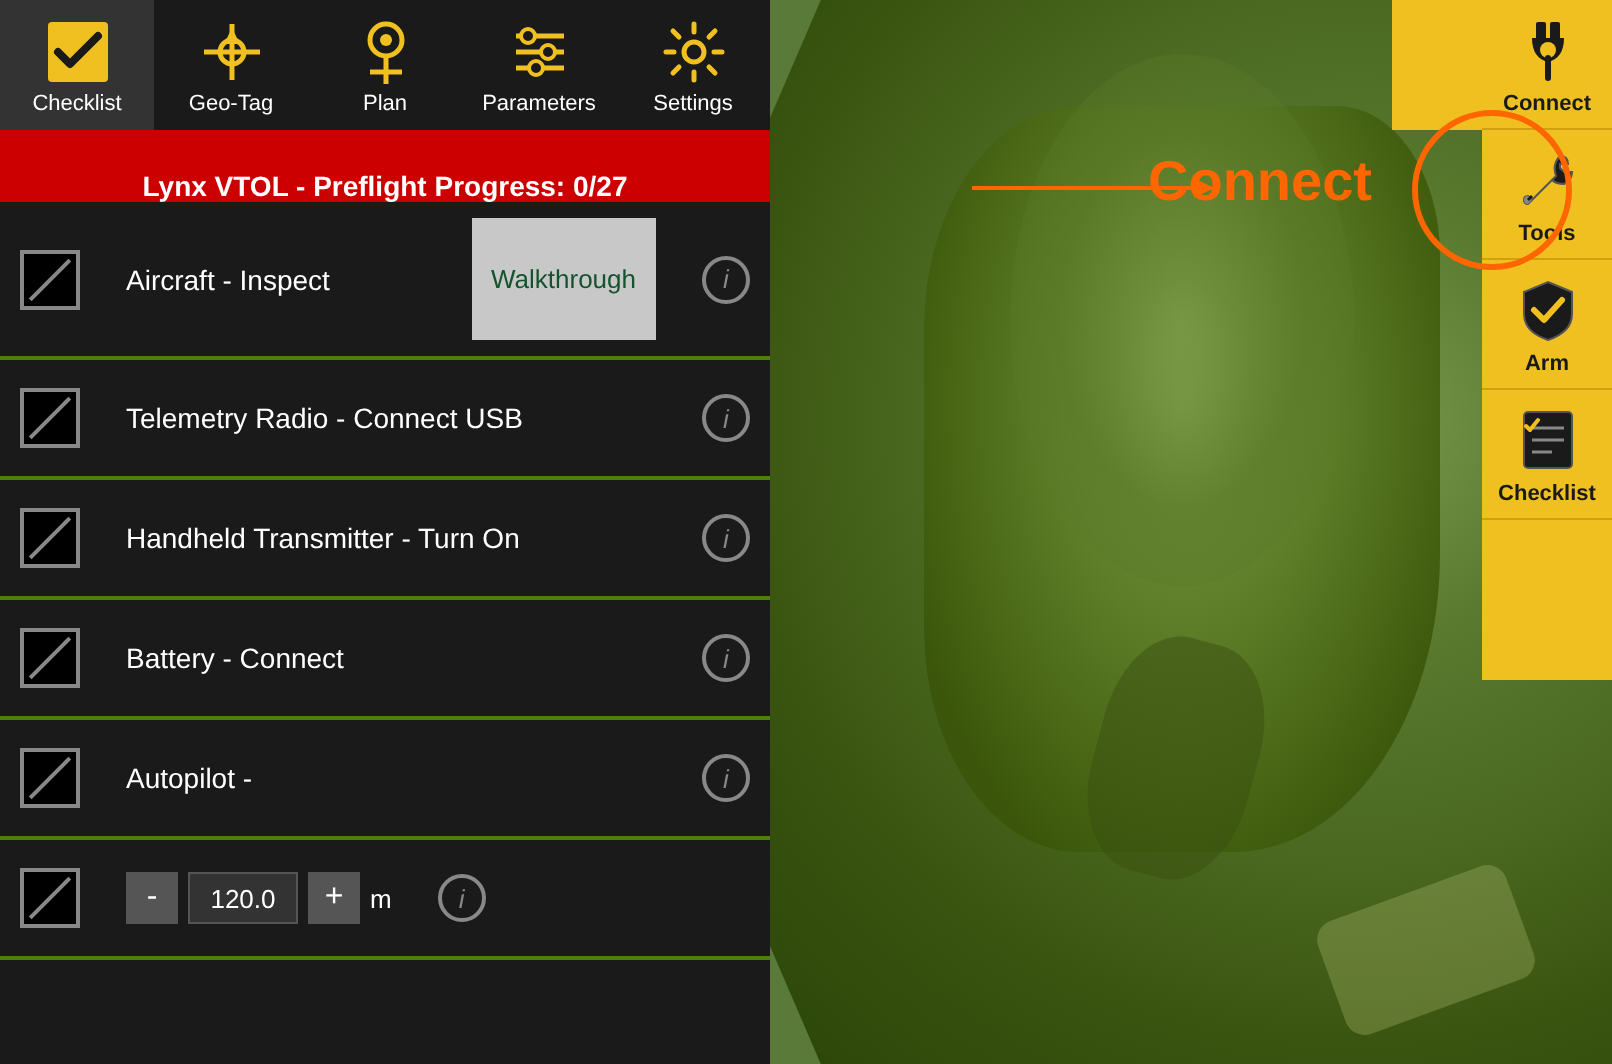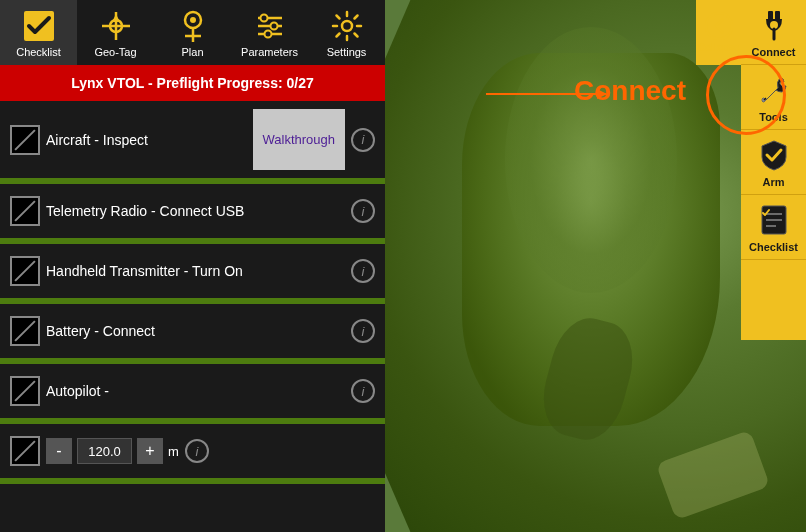--- a/index.html
+++ b/index.html
@@ -75,21 +75,21 @@
 
     
     .progress-bar {
       position: absolute;
       top: 65px;
       left: 0;
       width: 385px;
       height: 36px;
       background: #cc0000;
       display: flex;
-      align-items: center;
+      align-items: flex-end;
       justify-content: center;
       color: white;
       font-size: 14px;
       font-weight: bold;
       z-index: 10;
     }
 
     
     .checklist-panel {
       position: absolute;
@@ -99,23 +99,23 @@
       bottom: 0;
       background: #1a1a1a;
       z-index: 10;
       overflow-y: auto;
     }
 
     .checklist-item {
       display: flex;
       align-items: center;
       min-height: 60px;
-      border-bottom: 6px solid #4d7c0f;
+      border-bottom: 2px solid #4d7c0f;
       padding: 8px 10px;
-      gap: 6px;
+      gap: 23px;
     }
 
     .checkbox {
       width: 30px;
       height: 30px;
       border: 2px solid #888;
       background: #000;
       flex-shrink: 0;
       display: flex;
       align-items: center;
@@ -141,21 +141,21 @@
     }
 
     .item-label {
       color: white;
       font-size: 14px;
       flex: 1;
     }
 
     .walkthrough-btn {
       background: #c8c8c8;
-      color: #4c1d95;
+      color: #14532d;
       border: none;
       padding: 23px 10px;
       font-size: 13px;
       cursor: pointer;
       font-weight: normal;
     }
 
     .info-icon {
       width: 24px;
       height: 24px;

